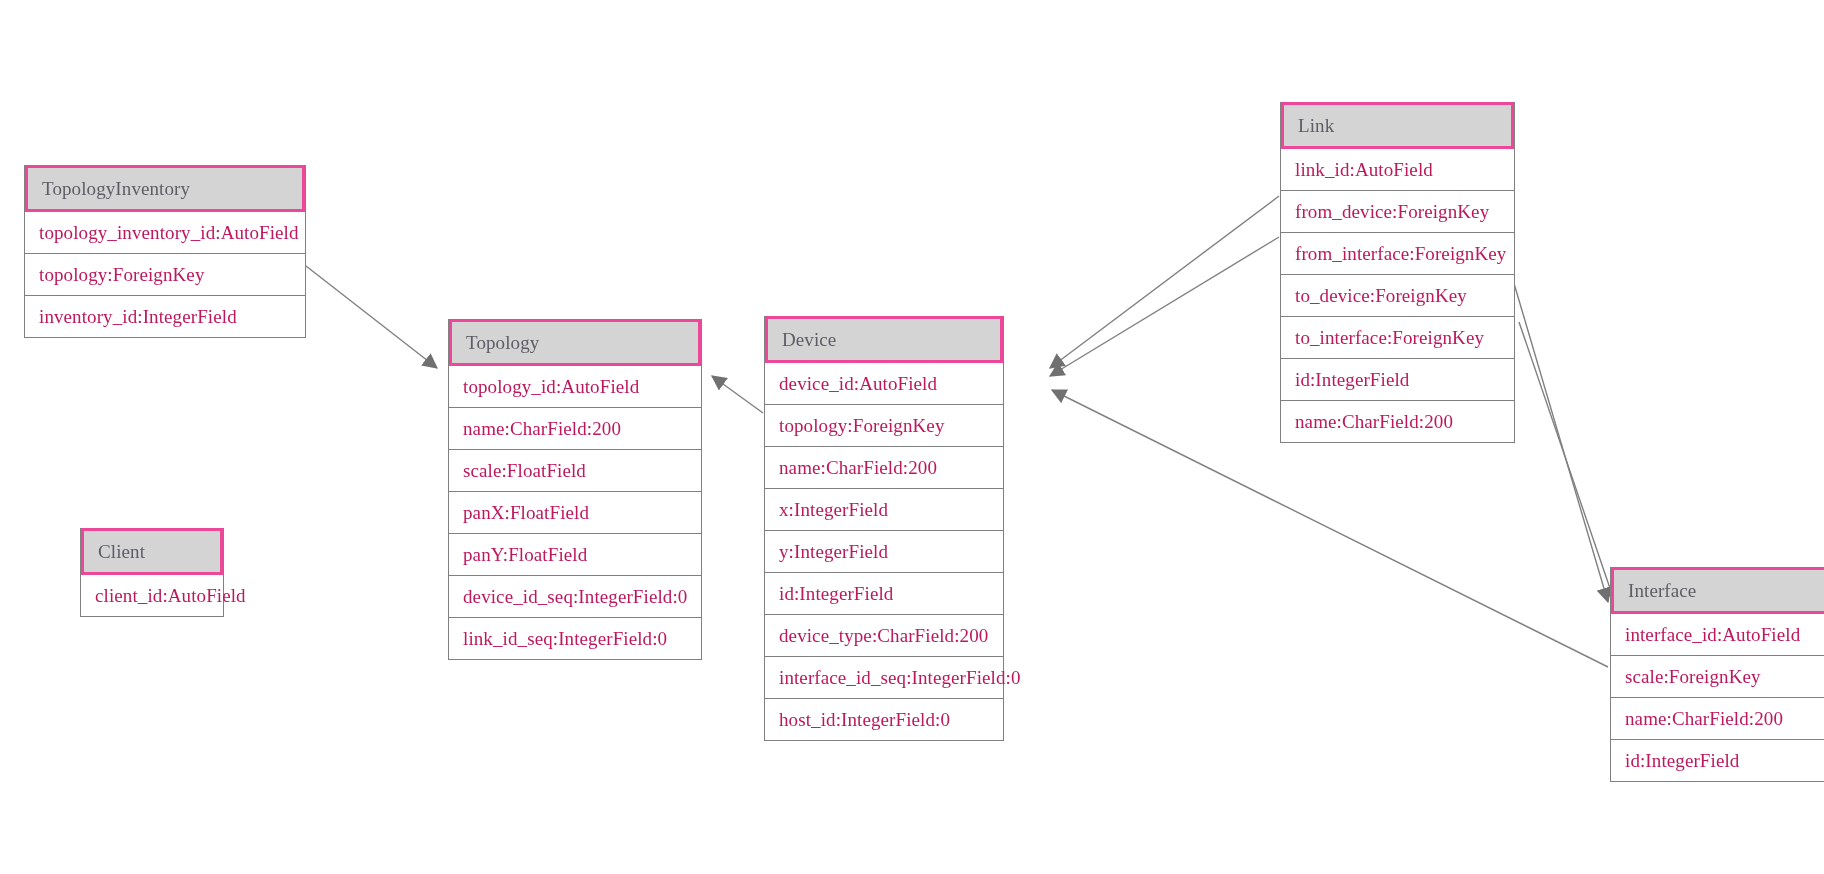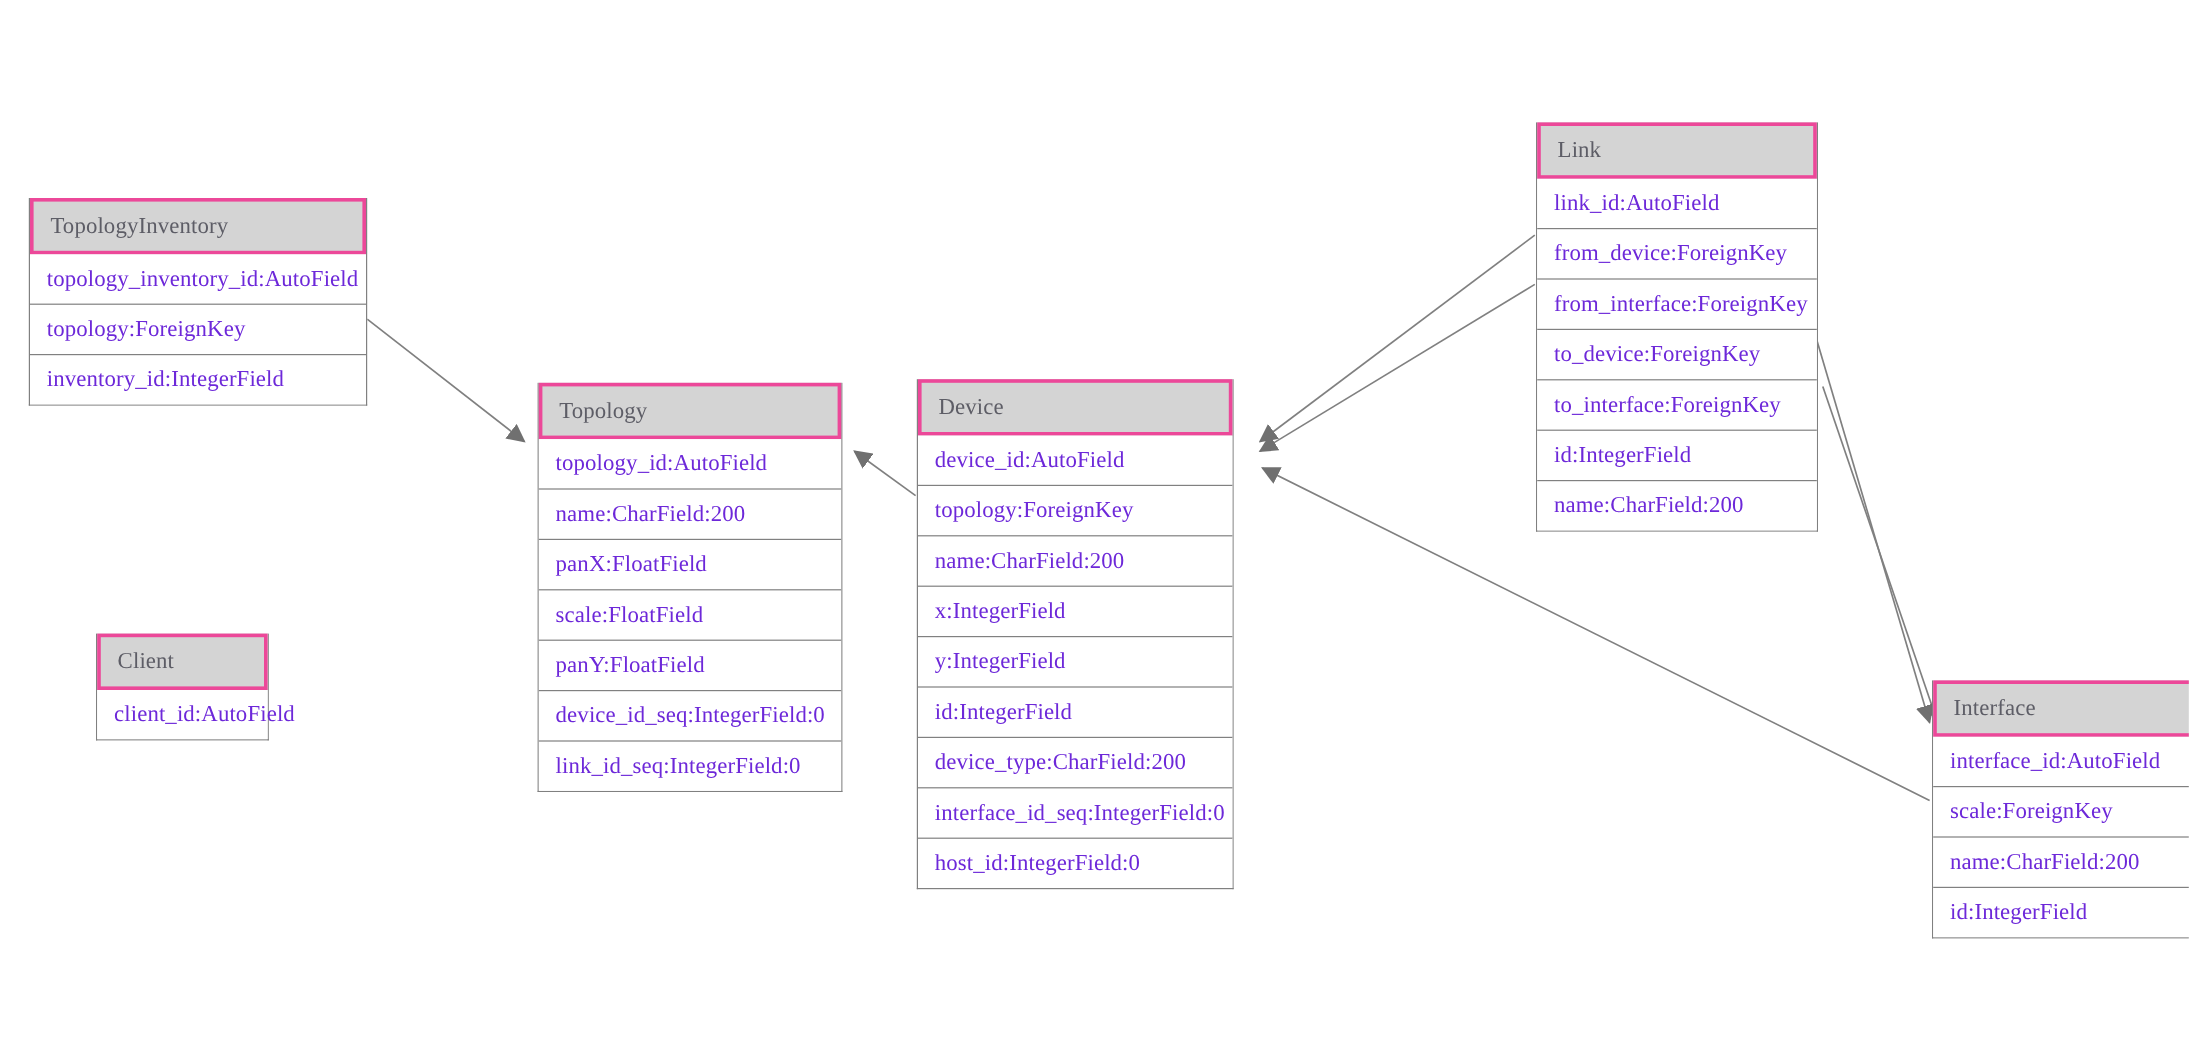--- a/index.html
+++ b/index.html
@@ -47,21 +47,21 @@
     padding: 11px 14px 11px 14px;
     white-space: nowrap;
     letter-spacing: 0.1px;
   }
   .entity-rows {
     display: block;
   }
   .entity-row {
     box-sizing: border-box;
     border-top: 1px solid #808080;
-    color: #6d28d9;
+    color: #be185d;
     font-size: 19px;
     line-height: 1;
     padding: 11px 14px 11px 14px;
     white-space: nowrap;
     letter-spacing: 0.1px;
     background: #ffffff;
   }
   .entity-row:first-child {
     border-top: none;
   }
@@ -121,29 +121,29 @@
     <div class="entity-rows">
       <div class="entity-row">client_id:AutoField</div>
     </div>
   </div>
 
   <div class="entity" style="left:448px; top:319px; width:254px;">
     <div class="entity-header">Topology</div>
     <div class="entity-rows">
       <div class="entity-row">topology_id:AutoField</div>
       <div class="entity-row">name:CharField:200</div>
+      <div class="entity-row">scale:FloatField</div>
       <div class="entity-row">panX:FloatField</div>
-      <div class="entity-row">scale:FloatField</div>
       <div class="entity-row">panY:FloatField</div>
       <div class="entity-row">device_id_seq:IntegerField:0</div>
       <div class="entity-row">link_id_seq:IntegerField:0</div>
     </div>
   </div>
 
-  <div class="entity" style="left:764px; top:316px; width:264px;">
+  <div class="entity" style="left:764px; top:316px; width:240px;">
     <div class="entity-header">Device</div>
     <div class="entity-rows">
       <div class="entity-row">device_id:AutoField</div>
       <div class="entity-row">topology:ForeignKey</div>
       <div class="entity-row">name:CharField:200</div>
       <div class="entity-row">x:IntegerField</div>
       <div class="entity-row">y:IntegerField</div>
       <div class="entity-row">id:IntegerField</div>
       <div class="entity-row">device_type:CharField:200</div>
       <div class="entity-row">interface_id_seq:IntegerField:0</div>

